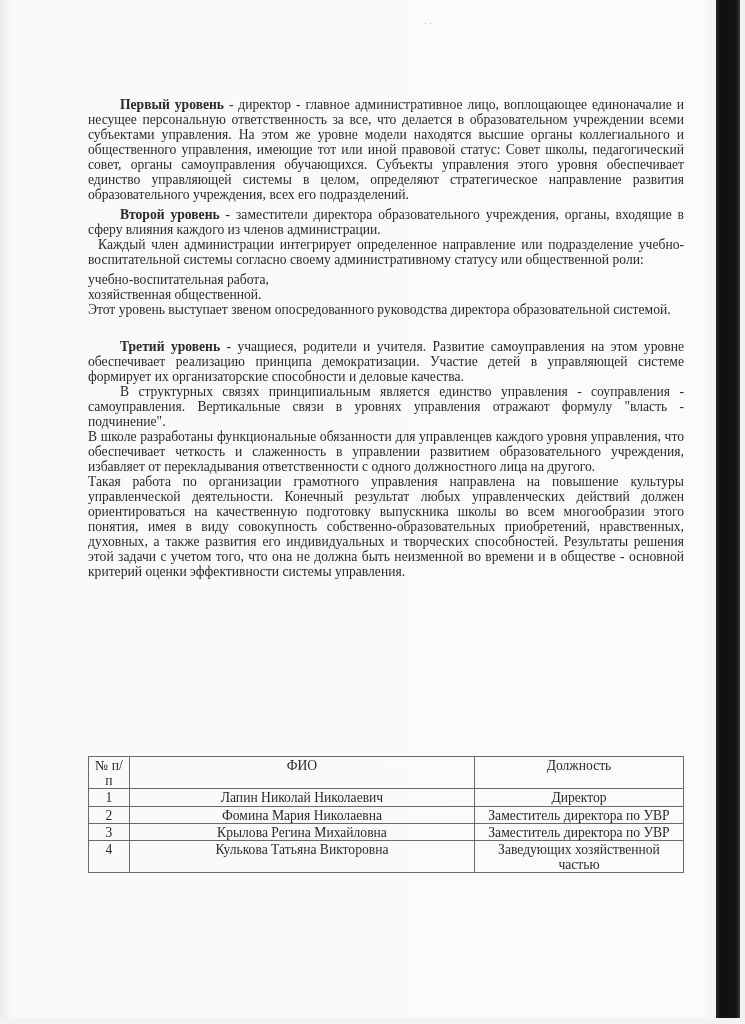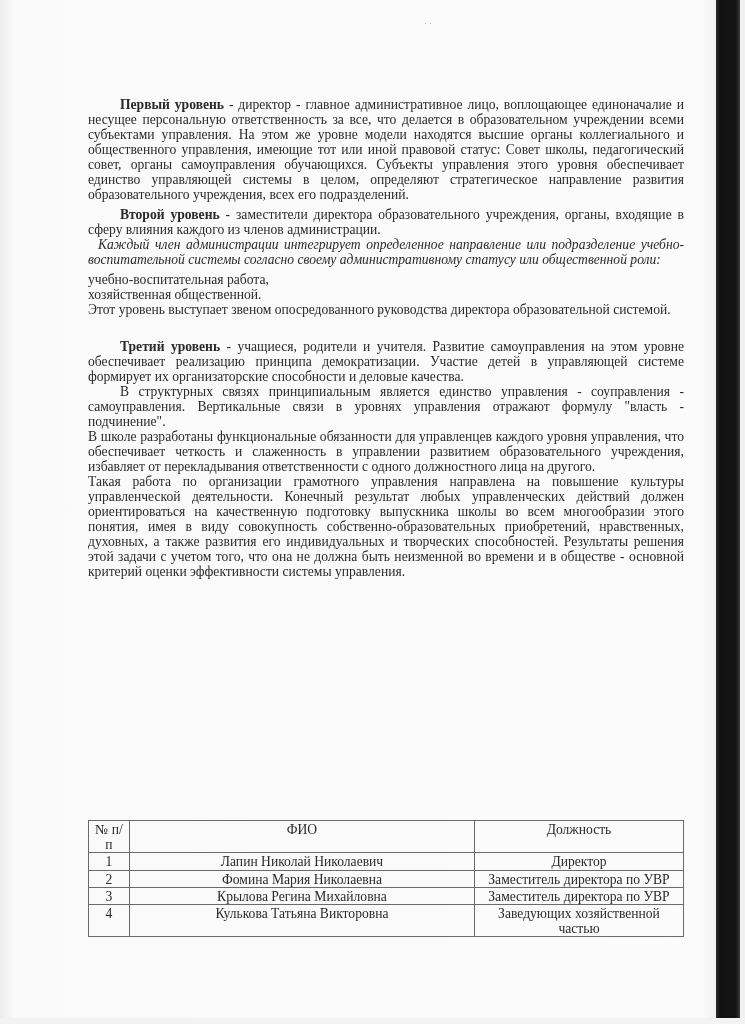--- a/index.html
+++ b/index.html
@@ -19,27 +19,27 @@
   }
   .edge-right { position: absolute; left: 740px; top: 0; width: 5px; height: 1024px; background: #f0f0f0; }
   .bottom-strip { position: absolute; left: 0; top: 1018px; width: 745px; height: 6px; background: #f3f3f3; }
 
   .text {
     position: absolute; left: 88px; top: 97px; width: 596px;
     font-size: 13.6px; line-height: 15px; text-align: justify;
   }
   .p { margin: 0; }
   .indent { text-indent: 32px; }
-  .indent-s { text-indent: 10px; font-style: italic; }
+  .indent-s { text-indent: 10px; }
   .b { font-weight: bold; }
   .gap-s { margin-top: 5px; }
   .gap-l { margin-top: 22px; }
 
   table.staff {
-    position: absolute; left: 88px; top: 820px; width: 596px;
+    position: absolute; left: 88px; top: 756px; width: 596px;
     border-collapse: collapse; font-size: 13.6px; line-height: 15.2px;
   }
   table.staff td, table.staff th {
     border: 1px solid #6a6a6a; font-weight: normal; vertical-align: top;
     text-align: center; padding: 1px 3px 0 3px;
   }
   .c1 { width: 34px; }
   .c2 { width: 338px; }
   .c3 { width: 202px; }
   .smudge { position: absolute; color: #9a9a9a; font-size: 9px; }

